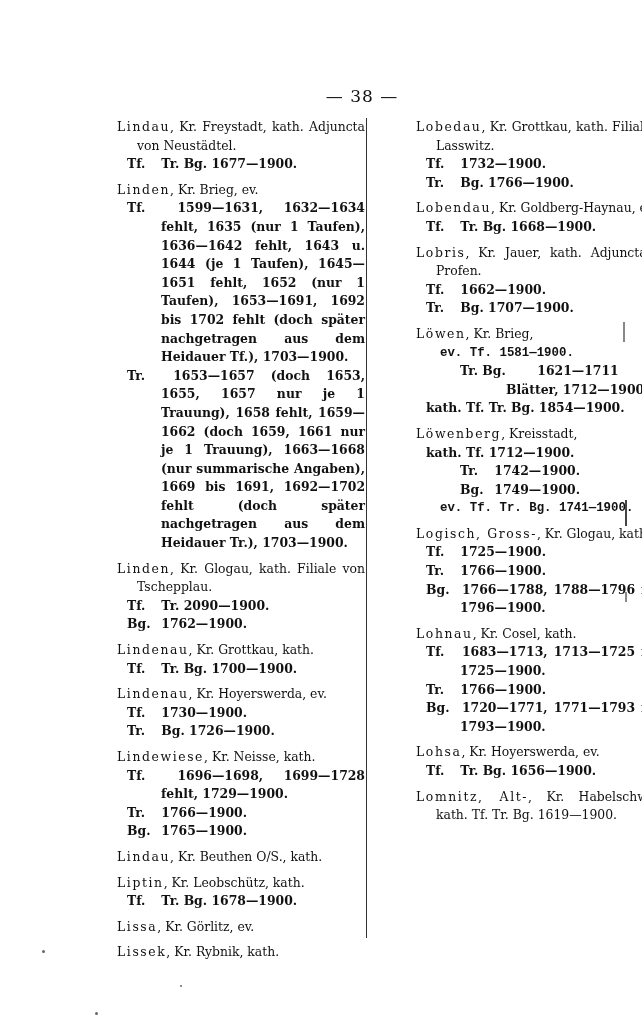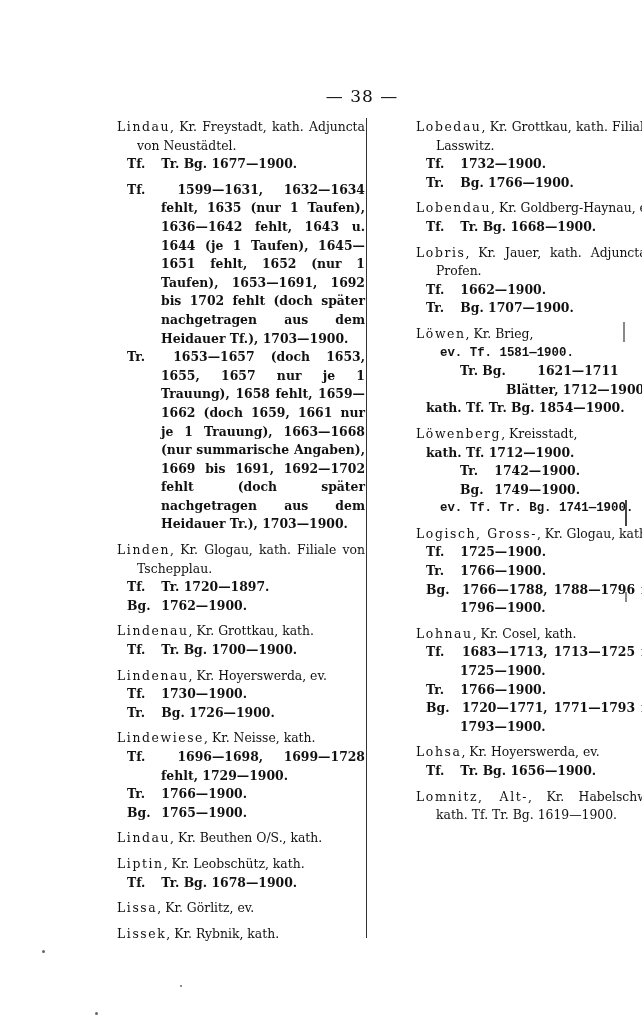--- a/index.html
+++ b/index.html
@@ -39,26 +39,27 @@
 <div class="page-header">— 38 —</div>
 
 <div class="divider"></div>
 
 <div class="col col-left">
     <div class="entry">
       <div class="head"><span class="name">Lindau</span><span>, Kr. Freystadt, kath. Adjuncta von Neustädtel.</span></div>
       <div class="line"><span class="label">Tf.</span><span> Tr. Bg. 1677—1900.</span></div>
     </div>
     <div class="entry">
+      <div class="head"><span class="name">Linden</span><span>, Kr. Brieg, ev.</span></div>
       <div class="line"><span class="label">Tf.</span><span> 1599—1631, 1632—1634 fehlt, 1635 (nur 1 Taufen), 1636—1642 fehlt, 1643 u. 1644 (je 1 Taufen), 1645—1651 fehlt, 1652 (nur 1 Taufen), 1653—1691, 1692 bis 1702 fehlt (doch später nachgetragen aus dem Heidauer Tf.), 1703—1900.</span></div>
       <div class="line"><span class="label">Tr.</span><span> 1653—1657 (doch 1653, 1655, 1657 nur je 1 Trauung), 1658 fehlt, 1659—1662 (doch 1659, 1661 nur je 1 Trauung), 1663—1668 (nur summarische Angaben), 1669 bis 1691, 1692—1702 fehlt (doch später nachgetragen aus dem Heidauer Tr.), 1703—1900.</span></div>
     </div>
     <div class="entry">
       <div class="head"><span class="name">Linden</span><span>, Kr. Glogau, kath. Filiale von Tschepplau.</span></div>
-      <div class="line"><span class="label">Tf.</span><span> Tr. 1720—1897.</span></div>
+      <div class="line"><span class="label">Tf.</span><span> Tr. 2090—1900.</span></div>
       <div class="line"><span class="label">Bg.</span><span> 1762—1900.</span></div>
     </div>
     <div class="entry">
       <div class="head"><span class="name">Lindenau</span><span>, Kr. Grottkau, kath.</span></div>
       <div class="line"><span class="label">Tf.</span><span> Tr. Bg. 1700—1900.</span></div>
     </div>
     <div class="entry">
       <div class="head"><span class="name">Lindenau</span><span>, Kr. Hoyerswerda, ev.</span></div>
       <div class="line"><span class="label">Tf.</span><span> 1730—1900.</span></div>
       <div class="line"><span class="label">Tr.</span><span> Bg. 1726—1900.</span></div>

